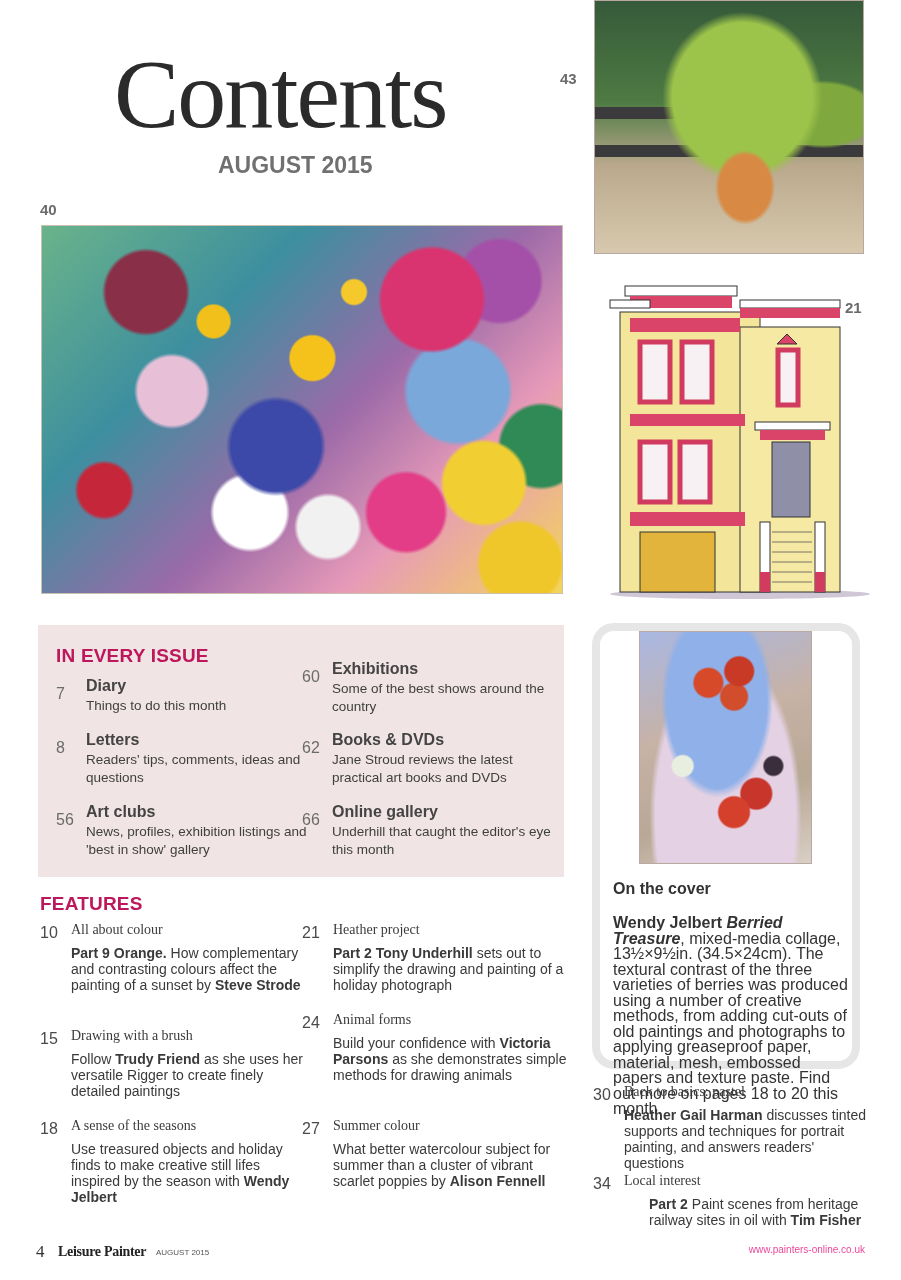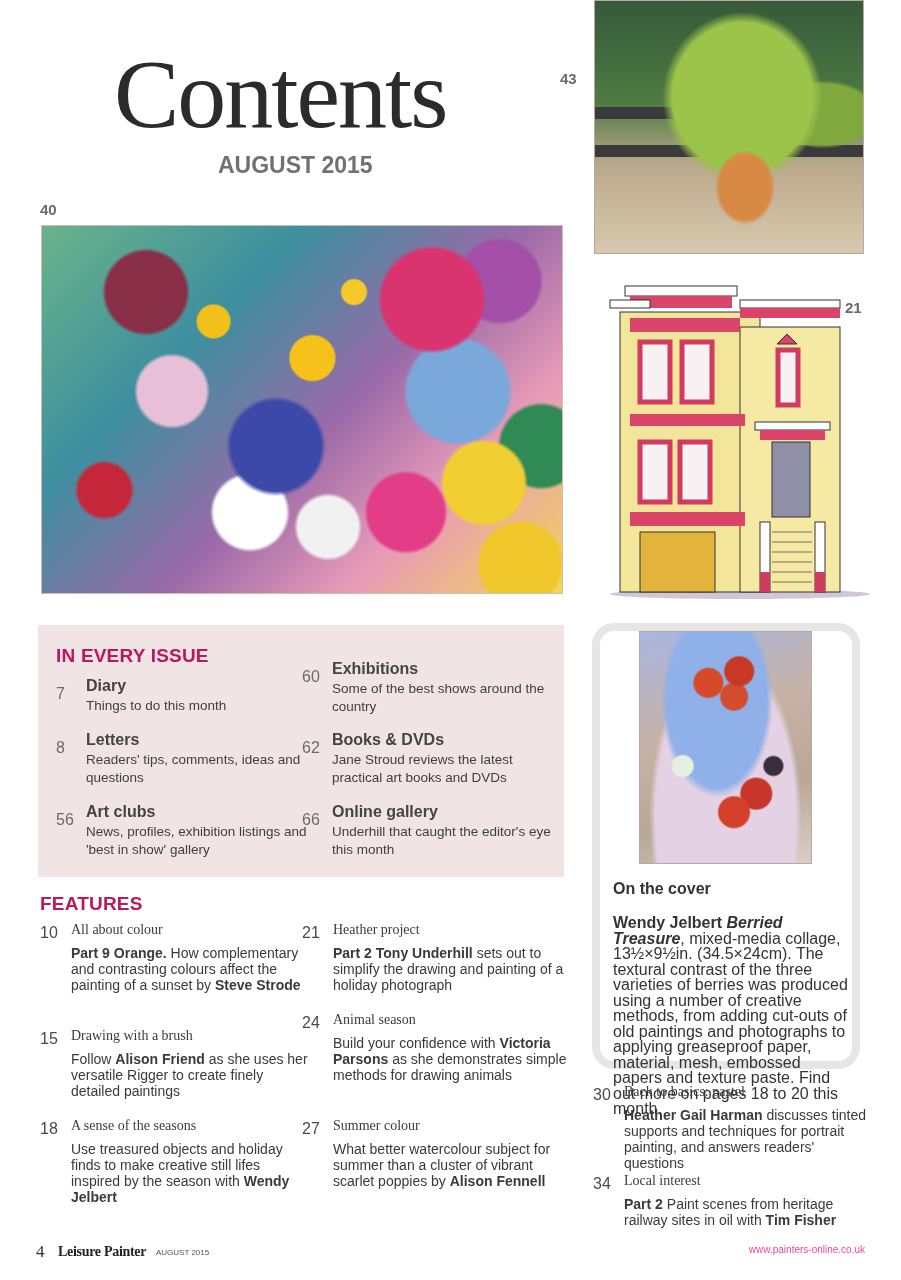--- a/index.html
+++ b/index.html
@@ -234,55 +234,55 @@
 
 <div class="feat" style="left:40px; top:922px;">
   <span class="num">10</span>
   <span class="name">All about colour</span>
   <div class="desc"><b>Part 9 Orange.</b> <span>How complementary and contrasting colours affect the painting of a sunset by</span> <b>Steve Strode</b></div>
 </div>
 
 <div class="feat" style="left:40px; top:1028px;">
   <span class="num">15</span>
   <span class="name">Drawing with a brush</span>
-  <div class="desc"><span>Follow</span> <b>Alison Friend</b> <span>as she uses her versatile Rigger to create finely detailed paintings</span></div>
+  <div class="desc"><span>Follow</span> <b>Trudy Friend</b> <span>as she uses her versatile Rigger to create finely detailed paintings</span></div>
 </div>
 
 <div class="feat" style="left:40px; top:1118px;">
   <span class="num">18</span>
   <span class="name">A sense of the seasons</span>
   <div class="desc"><span>Use treasured objects and holiday finds to make creative still lifes inspired by the season with</span> <b>Wendy Jelbert</b></div>
 </div>
 
 <div class="feat" style="left:302px; top:922px;">
   <span class="num">21</span>
   <span class="name">Heather project</span>
   <div class="desc"><b>Part 2 Tony Underhill</b> <span>sets out to simplify the drawing and painting of a holiday photograph</span></div>
 </div>
 
 <div class="feat" style="left:302px; top:1012px;">
   <span class="num">24</span>
-  <span class="name">Animal season</span>
+  <span class="name">Animal forms</span>
   <div class="desc"><span>Build your confidence with</span> <b>Victoria Parsons</b> <span>as she demonstrates simple methods for drawing animals</span></div>
 </div>
 
 <div class="feat" style="left:302px; top:1118px;">
   <span class="num">27</span>
   <span class="name">Summer colour</span>
   <div class="desc"><span>What better watercolour subject for summer than a cluster of vibrant scarlet poppies by</span> <b>Alison Fennell</b></div>
 </div>
 
 <div class="feat" style="left:593px; top:1084px; width:290px;">
   <span class="num">30</span>
   <span class="name">Back to basics: pastel</span>
   <div class="desc" style="width:250px;"><b>Heather Gail Harman</b> <span>discusses tinted supports and techniques for portrait painting, and answers readers' questions</span></div>
 </div>
 
 <div class="feat" style="left:593px; top:1173px; width:290px;">
   <span class="num">34</span>
   <span class="name">Local interest</span>
-  <div class="desc" style="width:250px;"><b>Part 2</b> <span>Paint scenes from heritage railway sites in oil with</span> <b>Tim Fisher</b></div>
+  <div class="desc" style="width:250px;margin-left:25px;"><b>Part 2</b> <span>Paint scenes from heritage railway sites in oil with</span> <b>Tim Fisher</b></div>
 </div>
 
 <div class="abs footer-num">4</div>
 <div class="abs footer-brand">Leisure Painter</div>
 <div class="abs footer-date">AUGUST 2015</div>
 <div class="abs footer-url">www.painters-online.co.uk</div>
 
 </body></html>

